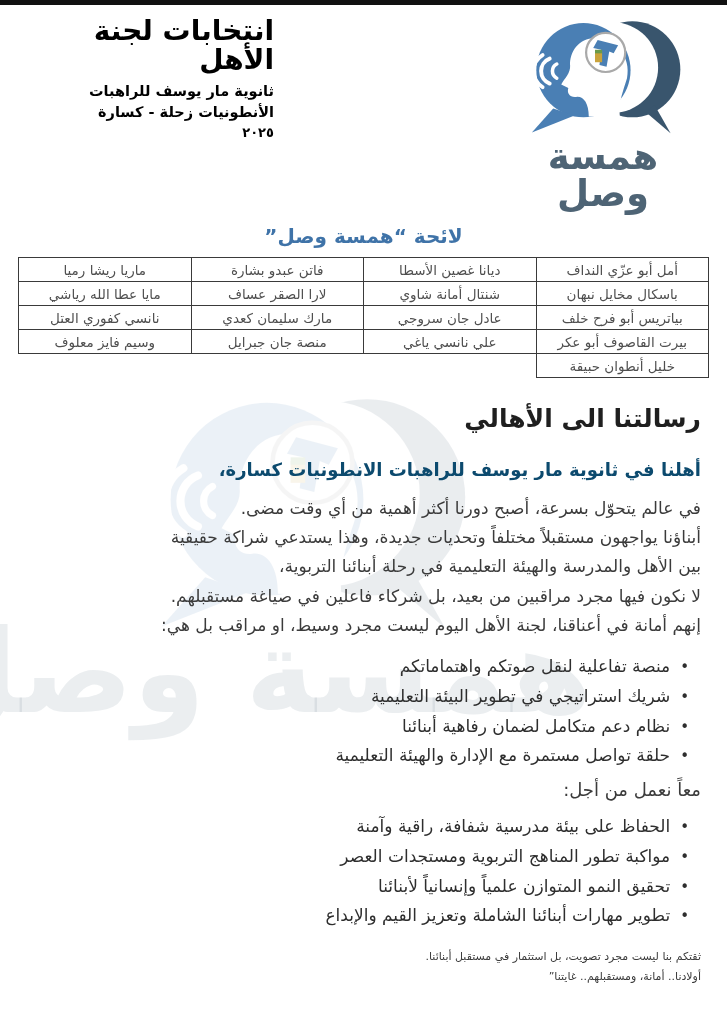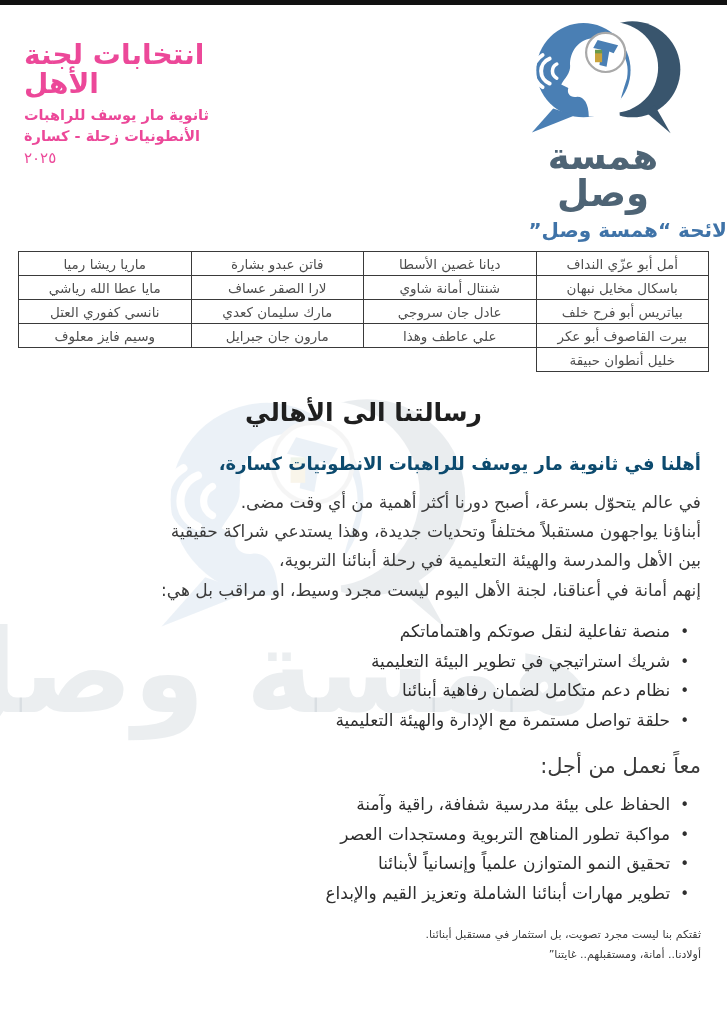--- a/index.html
+++ b/index.html
@@ -14,44 +14,44 @@
   .watermark svg{width:400px;height:246px;opacity:.10;}
   .wm-text{font-size:116px;font-weight:bold;color:rgba(77,100,117,.11);margin-top:-34px;white-space:nowrap;letter-spacing:2px;}
 
   .content{position:relative;z-index:1;}
 
   
   .header{display:flex;justify-content:space-between;align-items:flex-start;padding:16px 18px 0 24px;}
   .logo-block{width:212px;text-align:center;}
   .logo-block svg{width:196px;height:120px;display:block;margin:0 auto;}
   .logo-wordmark{font-size:37px;font-weight:bold;color:#4e6475;line-height:1;margin-top:2px;letter-spacing:1px;}
-  .title-block{width:250px;text-align:left;margin-top:24px;color:#ec4899;}
+  .title-block{width:250px;text-align:right;color:#000000;}
   .title-main{font-size:28px;font-weight:bold;line-height:1.05;margin:0;}
   .title-sub{font-size:14.5px;font-weight:bold;line-height:1.45;margin-top:6px;}
-  .title-year{font-size:15px;font-weight:normal;margin-top:2px;}
+  .title-year{font-size:13px;font-weight:bold;margin-top:2px;}
 
   
-  .list-title{text-align:right;font-size:20px;font-weight:bold;color:#3f73a8;margin-top:6px;}
+  .list-title{text-align:center;font-size:20px;font-weight:bold;color:#3f73a8;margin-top:12px;}
 
   
   table.candidates{width:691px;margin:9px 18px 0;border-collapse:collapse;table-layout:fixed;}
   table.candidates td{height:21px;font-size:13.5px;color:#4f4f4f;text-align:center;padding:1px 4px;
     overflow:hidden;white-space:nowrap;}
   table.candidates td.cell{border:1.6px solid #3a3a3a;}
   table.candidates td.blank{border:none;}
 
   
   .message{padding:0 26px 0 26px;color:#3b3b3b;}
-  .msg-heading{text-align:center;font-size:25px;font-weight:900;color:#1f1f1f;margin:26px 0 0;}
+  .msg-heading{font-size:25px;font-weight:900;color:#1f1f1f;margin:26px 0 0;}
   .salutation{font-size:18px;font-weight:bold;color:#0c4a6e;margin-top:26px;}
   .paragraph{margin-top:14px;font-size:17px;line-height:1.72;text-align:right;}
   ul.bullets{list-style:none;margin:12px 0 0;padding:0 12px 0 0;}
   ul.bullets li{font-size:17px;font-weight:normal;color:#2e2e2e;line-height:1.75;}
   ul.bullets li::before{content:"•";margin-left:10px;font-size:15px;color:#2e2e2e;}
-  .goals-intro{font-size:21px;margin-top:18px;}
+  .goals-intro{font-size:18px;margin-top:8px;}
   .closing{margin-top:16px;font-size:11px;line-height:1.8;}
 </style>
 </head>
 <body>
 
 <svg width="0" height="0" style="position:absolute">
   <symbol id="logo-mark" viewBox="0 0 220 135">
     <circle cx="143" cy="60" r="54" fill="#39556d"></circle>
     <path d="M158 108 L186 132 L168 100 Z" fill="#39556d"></path>
     <circle cx="121" cy="58" r="51" fill="#ffffff"></circle>
@@ -113,41 +113,42 @@
           <td class="cell">مايا عطا الله رياشي</td>
         </tr>
         <tr>
           <td class="cell">بياتريس أبو فرح خلف</td>
           <td class="cell">عادل جان سروجي</td>
           <td class="cell">مارك سليمان كعدي</td>
           <td class="cell">نانسي كفوري العتل</td>
         </tr>
         <tr>
           <td class="cell">بيرت القاصوف أبو عكر</td>
-          <td class="cell">علي عاطف وهذا</td>
-          <td class="cell">مارون جان جبرايل</td>
+          <td class="cell">علي نانسي ياغي</td>
+          <td class="cell">منصة جان جبرايل</td>
           <td class="cell">وسيم فايز معلوف</td>
         </tr>
         <tr>
           <td class="cell">خليل أنطوان حبيقة</td>
           <td class="blank"></td>
           <td class="blank"></td>
           <td class="blank"></td>
         </tr>
       </tbody>
   </table>
 
   <div class="message">
     <div class="msg-heading">رسالتنا الى الأهالي</div>
     <div class="salutation">أهلنا في ثانوية مار يوسف للراهبات الانطونيات كسارة،</div>
 
     <div class="paragraph">
         <div>في عالم يتحوّل بسرعة، أصبح دورنا أكثر أهمية من أي وقت مضى.</div>
         <div>أبناؤنا يواجهون مستقبلاً مختلفاً وتحديات جديدة، وهذا يستدعي شراكة حقيقية</div>
         <div>بين الأهل والمدرسة والهيئة التعليمية في رحلة أبنائنا التربوية،</div>
+        <div>لا نكون فيها مجرد مراقبين من بعيد، بل شركاء فاعلين في صياغة مستقبلهم.</div>
         <div>إنهم أمانة في أعناقنا، لجنة الأهل اليوم ليست مجرد وسيط، او مراقب بل هي:</div>
       </div>
 
     <ul class="bullets">
         <li>منصة تفاعلية لنقل صوتكم واهتماماتكم</li>
         <li>شريك استراتيجي في تطوير البيئة التعليمية</li>
         <li>نظام دعم متكامل لضمان رفاهية أبنائنا</li>
         <li>حلقة تواصل مستمرة مع الإدارة والهيئة التعليمية</li>
       </ul>
 

